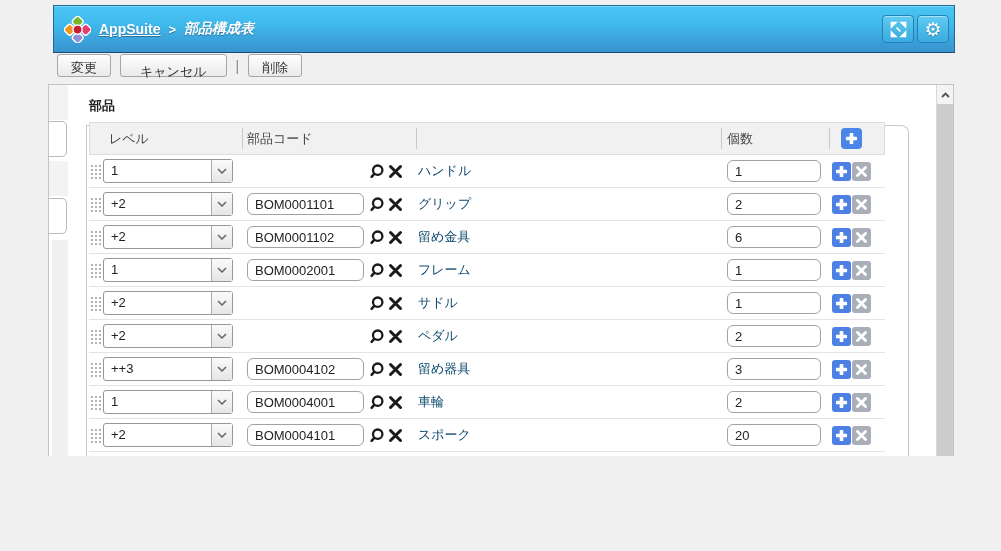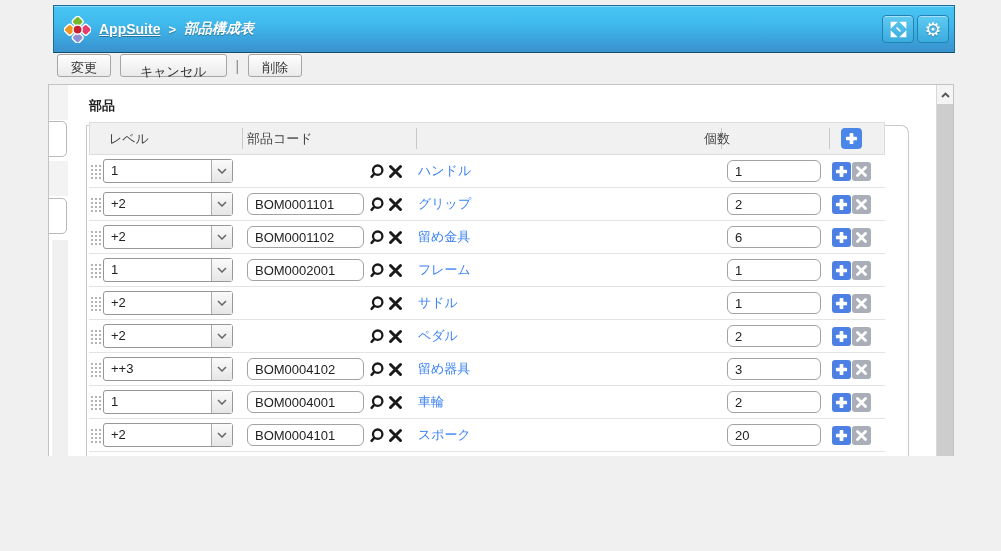--- a/index.html
+++ b/index.html
@@ -77,21 +77,21 @@
 
   .code-input { position:absolute; left:158px; top:5px; width:117px; height:22px;
     border:1px solid #a2a2a2; border-radius:6px; padding:0 7px; font-size:13px;
     color:#222; font-family:inherit; outline:none; }
   .qty-input { position:absolute; left:638px; top:5px; width:94px; height:22px;
     border:1px solid #a2a2a2; border-radius:6px; padding:0 7px; font-size:13px;
     color:#222; font-family:inherit; outline:none; }
 
   .loupe { position:absolute; left:280px; top:8px; width:17px; height:17px; cursor:pointer; }
   .clearx { position:absolute; left:299px; top:9px; width:15px; height:15px; cursor:pointer; }
-  .pname { position:absolute; left:329px; top:0; line-height:32px; font-size:13px; color:#3b82f6;text-align:right; }
+  .pname { position:absolute; left:329px; top:0; line-height:32px; font-size:13px; color:#0c4a6e;text-align:right; }
 
   .mini-btn { position:absolute; top:7px; width:19px; height:19px; border-radius:3px;
     display:flex; align-items:center; justify-content:center; cursor:pointer; }
   .mini-add { left:743px; }
   .mini-del { left:763px; }
 
   
   .vscroll { position:absolute; top:0; right:0; bottom:0; width:17px;
     background:#ececec; border-left:1px solid #d8d8d8; z-index:3; }
   .vs-up { position:absolute; top:0; left:0; right:0; height:19px; background:#f4f4f4;
@@ -151,21 +151,21 @@
 
   <div class="tbl-frame"></div>
 
   <div class="tbl-header">
     <span class="hd-label" style="left:19px;">レベル</span>
     <span class="hd-sep" style="left:152px;"></span>
     <span class="hd-label" style="left:157px;">部品コード</span>
     <span class="hd-sep" style="left:326px;"></span>
     <span class="hd-label" style="left:331px;margin-top:39px;">部品名</span>
     <span class="hd-sep" style="left:631px;"></span>
-    <span class="hd-label" style="left:614px;">個数</span>
+    <span class="hd-label" style="left:637px;">個数</span>
     <span class="hd-sep" style="left:739px;"></span>
     <div class="hd-add" style="background:#4a86e8;">
       <svg width="13" height="13" viewBox="0 0 14 14">
         <rect x="5" y="1" width="4" height="12" rx="1" fill="#fff"></rect>
         <rect x="1" y="5" width="12" height="4" rx="1" fill="#fff"></rect>
       </svg>
     </div>
   </div>
 
   <div class="tbl-rows">

